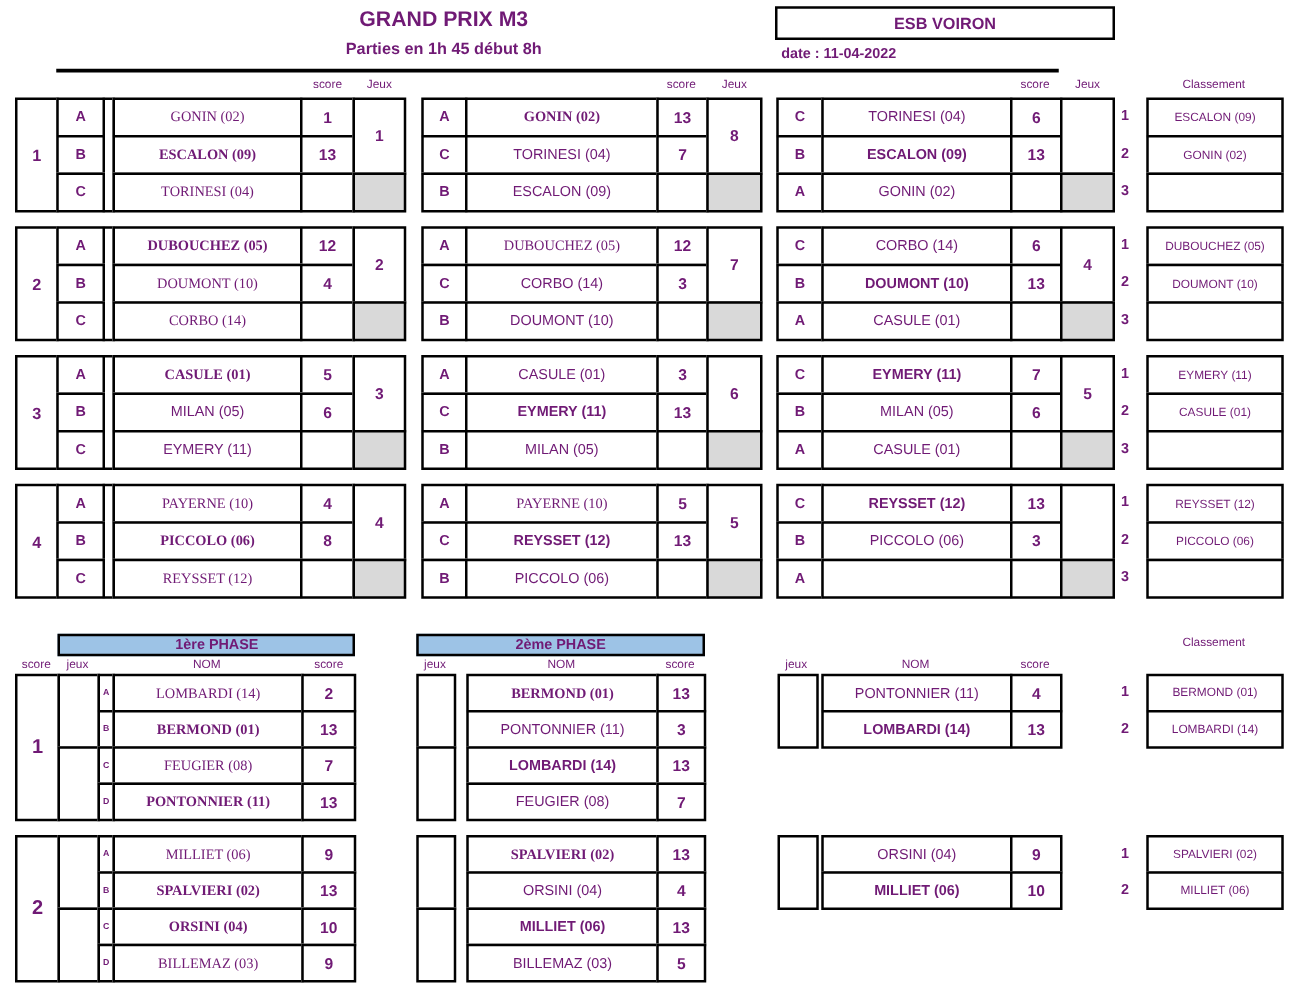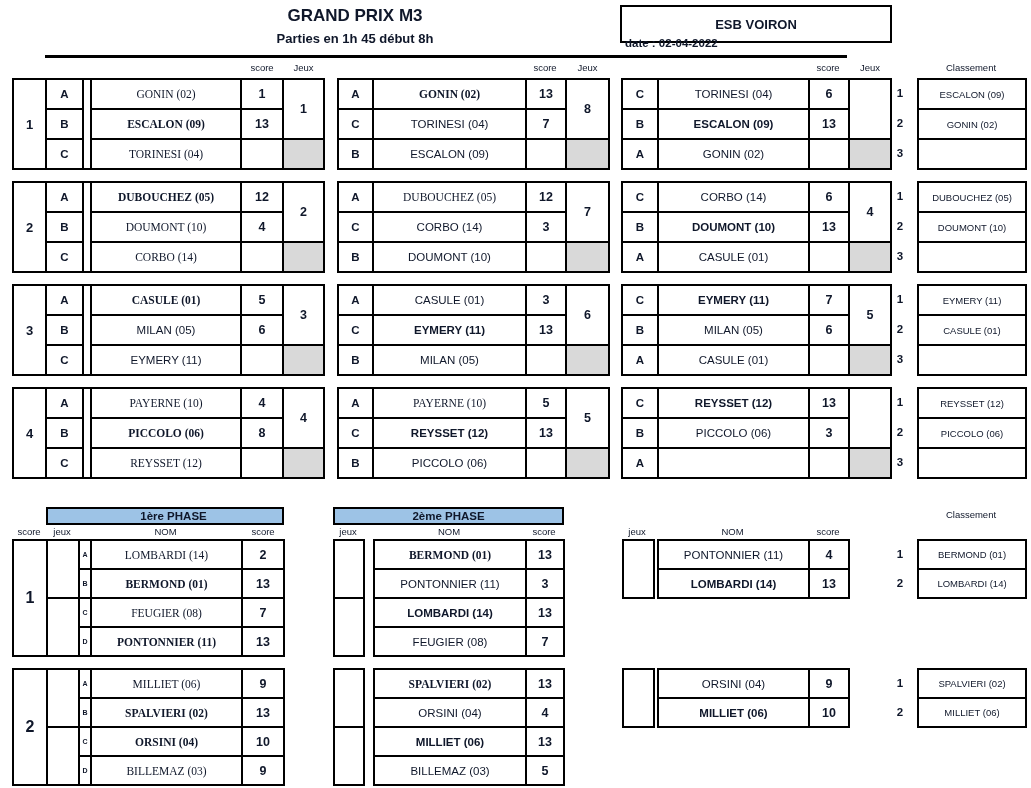--- a/index.html
+++ b/index.html
@@ -1,54 +1,54 @@
 <!DOCTYPE html>
 <html><head>
 <meta charset="utf-8">
 <style>
   html,body{margin:0;padding:0;background:#fff;}
   #root{position:relative;width:1031px;height:788px;background:#fff;overflow:hidden;
-        font-family:"Liberation Sans",sans-serif;color:#0f172a;}
+        font-family:"Liberation Sans",sans-serif;color:#701a75;}
   .c{position:absolute;box-sizing:border-box;border:2px solid #000;background:#fff;
      display:flex;align-items:center;justify-content:center;
      font:11.5px "Liberation Sans",sans-serif;white-space:nowrap;overflow:hidden;}
   .nc{position:absolute;display:flex;align-items:center;justify-content:center;
       font:9.5px "Liberation Sans",sans-serif;white-space:nowrap;}
   .sf{font-family:"Liberation Serif",serif;}
   .bd{font-weight:bold;}
   .sc{font-weight:bold;font-size:12.5px;}
   .jx{font-weight:bold;font-size:12.5px;}
   .lt{font-weight:bold;font-size:11.5px;}
   .lt2{font-weight:bold;font-size:7px;}
   .pn{font-weight:bold;font-size:13px;}
   .pn2{font-weight:bold;font-size:16px;}
   .cl{font-size:9.5px;}
   .rk{font-weight:bold;font-size:11.5px;}
   .title{position:absolute;left:100px;top:6px;width:510px;text-align:center;
          font-weight:bold;font-size:17px;}
   .subtitle{position:absolute;left:100px;top:31px;width:510px;text-align:center;
             font-weight:bold;font-size:13px;}
   .rule{position:absolute;left:45px;top:55px;width:802px;height:3px;background:#000;}
-  .clubbox{position:absolute;left:620px;top:5px;width:272px;height:38px;box-sizing:border-box;
+  .clubbox{position:absolute;left:620px;top:5px;width:272px;height:27px;box-sizing:border-box;
            border:2px solid #000;display:flex;align-items:center;justify-content:center;
            font-weight:bold;font-size:13px;}
   .datetxt{position:absolute;left:625px;top:37px;font-weight:bold;font-size:11.5px;}
   .bluebox{position:absolute;box-sizing:border-box;border:2px solid #000;height:18px;
            display:flex;align-items:center;justify-content:center;
            font-weight:bold;font-size:11.5px;}
 </style>
 </head>
 <body>
 
 <div id="root">
   <div class="title">GRAND PRIX M3</div>
   <div class="subtitle">Parties en 1h 45 début 8h</div>
   <div class="rule"></div>
   <div class="clubbox">ESB VOIRON</div>
-  <div class="datetxt">date : 02-04-2022</div>
+  <div class="datetxt">date : 11-04-2022</div>
 
   <div class="nc" style="left:240px;top:62px;width:44px;">score</div>
   <div class="nc" style="left:282px;top:62px;width:43px;">Jeux</div>
   <div class="nc" style="left:523px;top:62px;width:44px;">score</div>
   <div class="nc" style="left:565px;top:62px;width:45px;">Jeux</div>
   <div class="nc" style="left:806px;top:62px;width:44px;">score</div>
   <div class="nc" style="left:848px;top:62px;width:44px;">Jeux</div>
   <div class="nc" style="left:917px;top:62px;width:108px;">Classement</div>
 
   <div class="bluebox" style="left: 46px; top: 507px; width: 238px; background: rgb(157, 195, 230); padding-left: 17px;">1ère PHASE</div>

